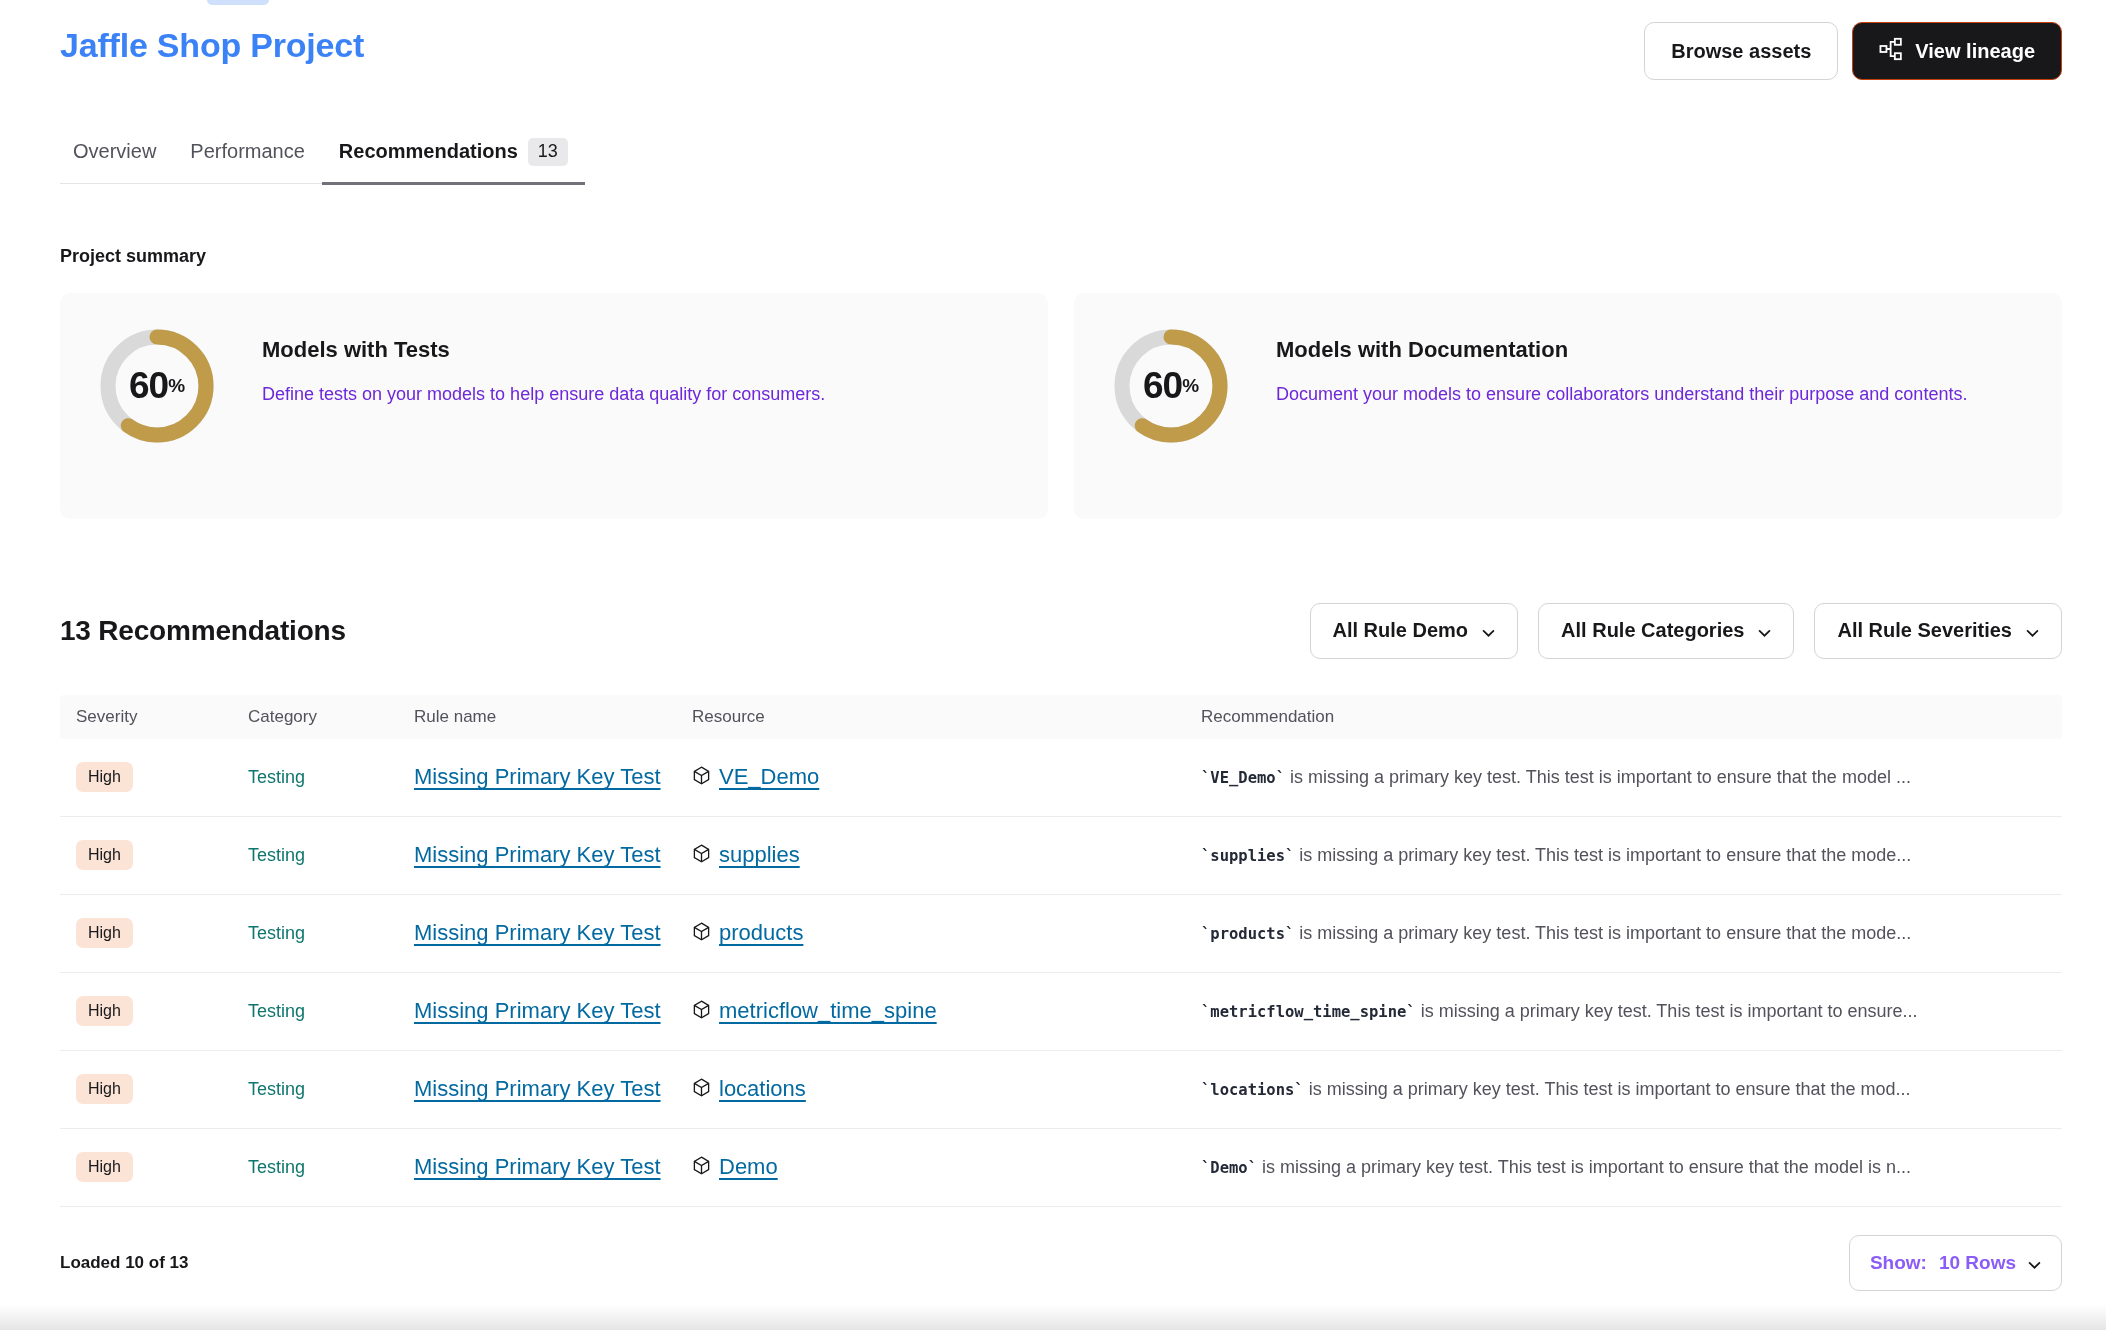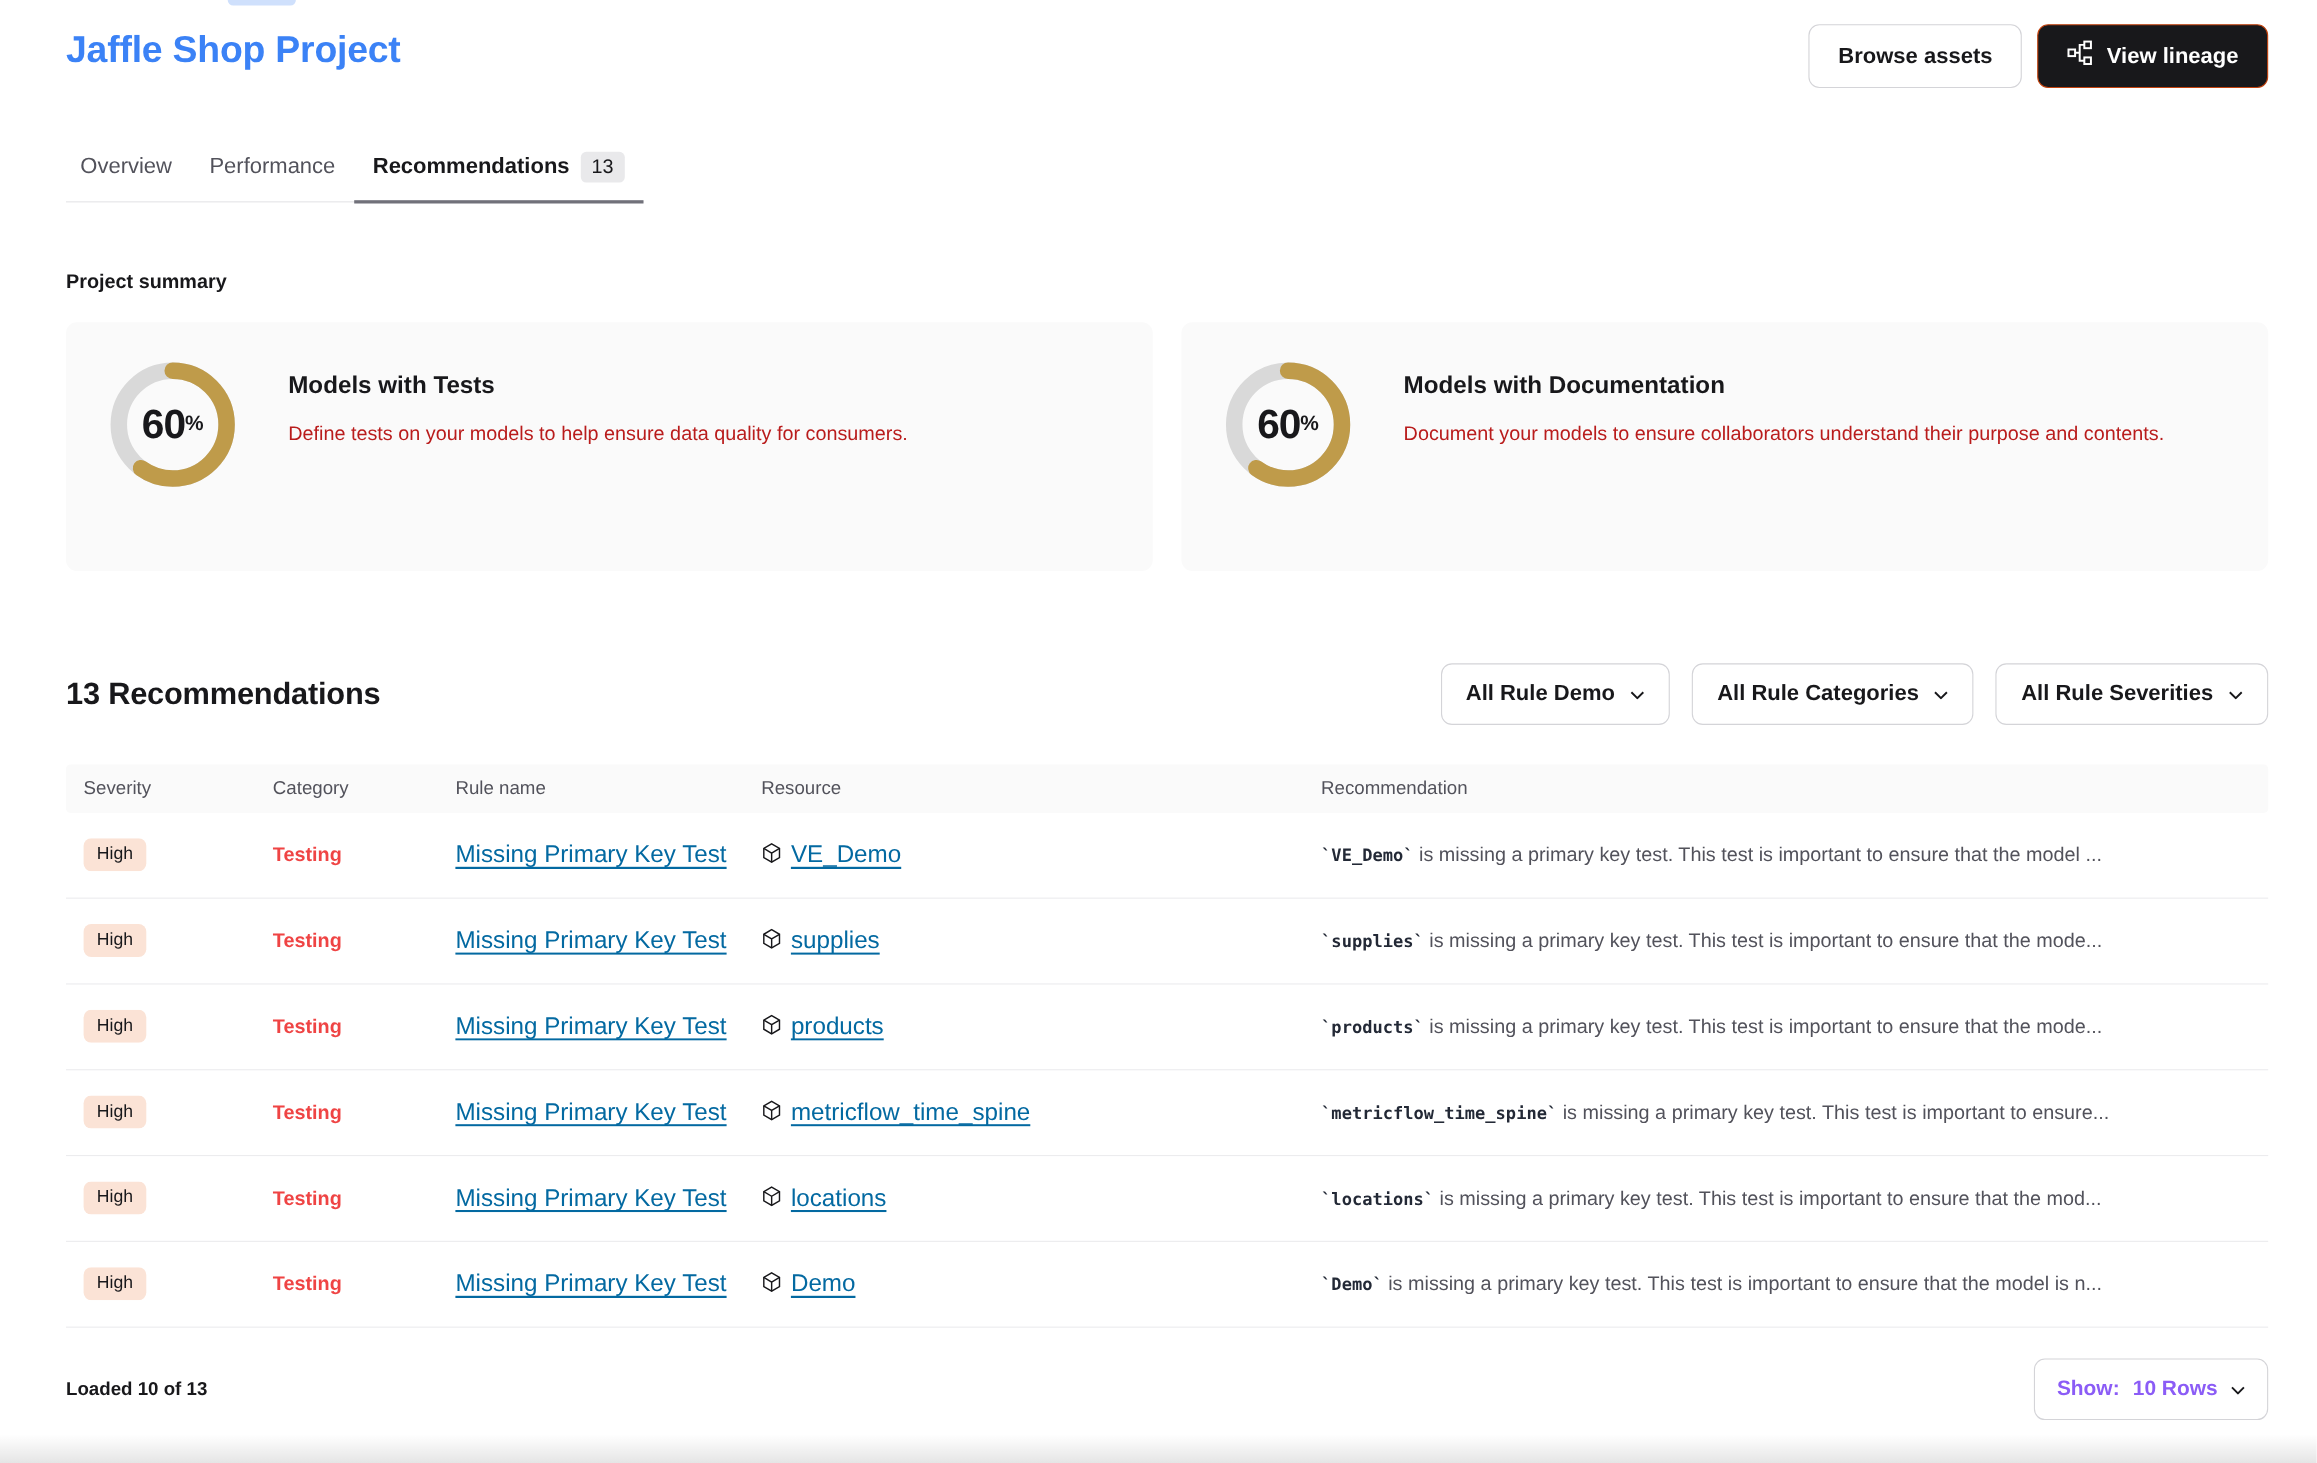--- a/index.html
+++ b/index.html
@@ -54,21 +54,21 @@
   }
   .donut-wrap { position: relative; width: 114px; height: 114px; flex: 0 0 auto; margin-top: 2px; }
   .donut-wrap svg { display: block; }
   .donut-center {
     position: absolute; inset: 0; display: flex; align-items: center; justify-content: center;
   }
   .donut-value { font-size: 37px; font-weight: 600; color: #18181b; letter-spacing: -1px; }
   .donut-pct { font-size: 19px; font-weight: 600; color: #18181b; }
   .card-text { padding-top: 10px; max-width: 720px; }
   .card-title { font-size: 22px; font-weight: 700; color: #18181b; }
-  .card-desc { font-size: 18px; color: #b91c1c; margin-top: 18px; line-height: 1.45; }
+  .card-desc { font-size: 18px; color: #6d28d9; margin-top: 18px; line-height: 1.45; }
 
   
   .rec-header { display: flex; justify-content: space-between; align-items: center; margin-top: 84px; }
   .rec-title { font-size: 28px; font-weight: 700; letter-spacing: -0.2px; }
   .filters { display: flex; gap: 20px; }
   .filter-btn {
     display: inline-flex; align-items: center; gap: 14px;
     height: 56px; padding: 0 22px; border: 1px solid #d4d4d8; border-radius: 10px;
     background: #ffffff; font-size: 20px; font-weight: 600; color: #18181b; cursor: pointer;
     font-family: "Liberation Sans", sans-serif;
@@ -84,21 +84,21 @@
   .t-head > div { font-size: 17px; color: #52525b; padding-left: 16px; }
   .t-row {
     display: grid; grid-template-columns: 172px 166px 278px 509px 1fr;
     height: 78px; align-items: center; border-bottom: 1px solid #ececee;
   }
   .t-row > div { padding-left: 16px; overflow: hidden; white-space: nowrap; }
   .sev-badge {
     display: inline-block; background: #fbe3d6; color: #18181b;
     font-size: 16px; padding: 6px 12px; border-radius: 7px;
   }
-  .cat-text { font-size: 18px; color: #ef4444; font-weight: bold; }
+  .cat-text { font-size: 18px; color: #0f766e; }
   .rule-link, .res-link {
     font-size: 22px; color: #0369a1; text-decoration: underline;
     text-underline-offset: 4px; cursor: pointer;
   }
   .res-cell { display: flex; align-items: center; gap: 8px; }
   .cube { flex: 0 0 auto; margin-top: 1px; }
   .rec-cell { font-size: 18px; color: #52525b; }
   .rec-code {
     font-family: "DejaVu Sans Mono", monospace; font-weight: 700;
     font-size: 15.5px; color: #232936;

